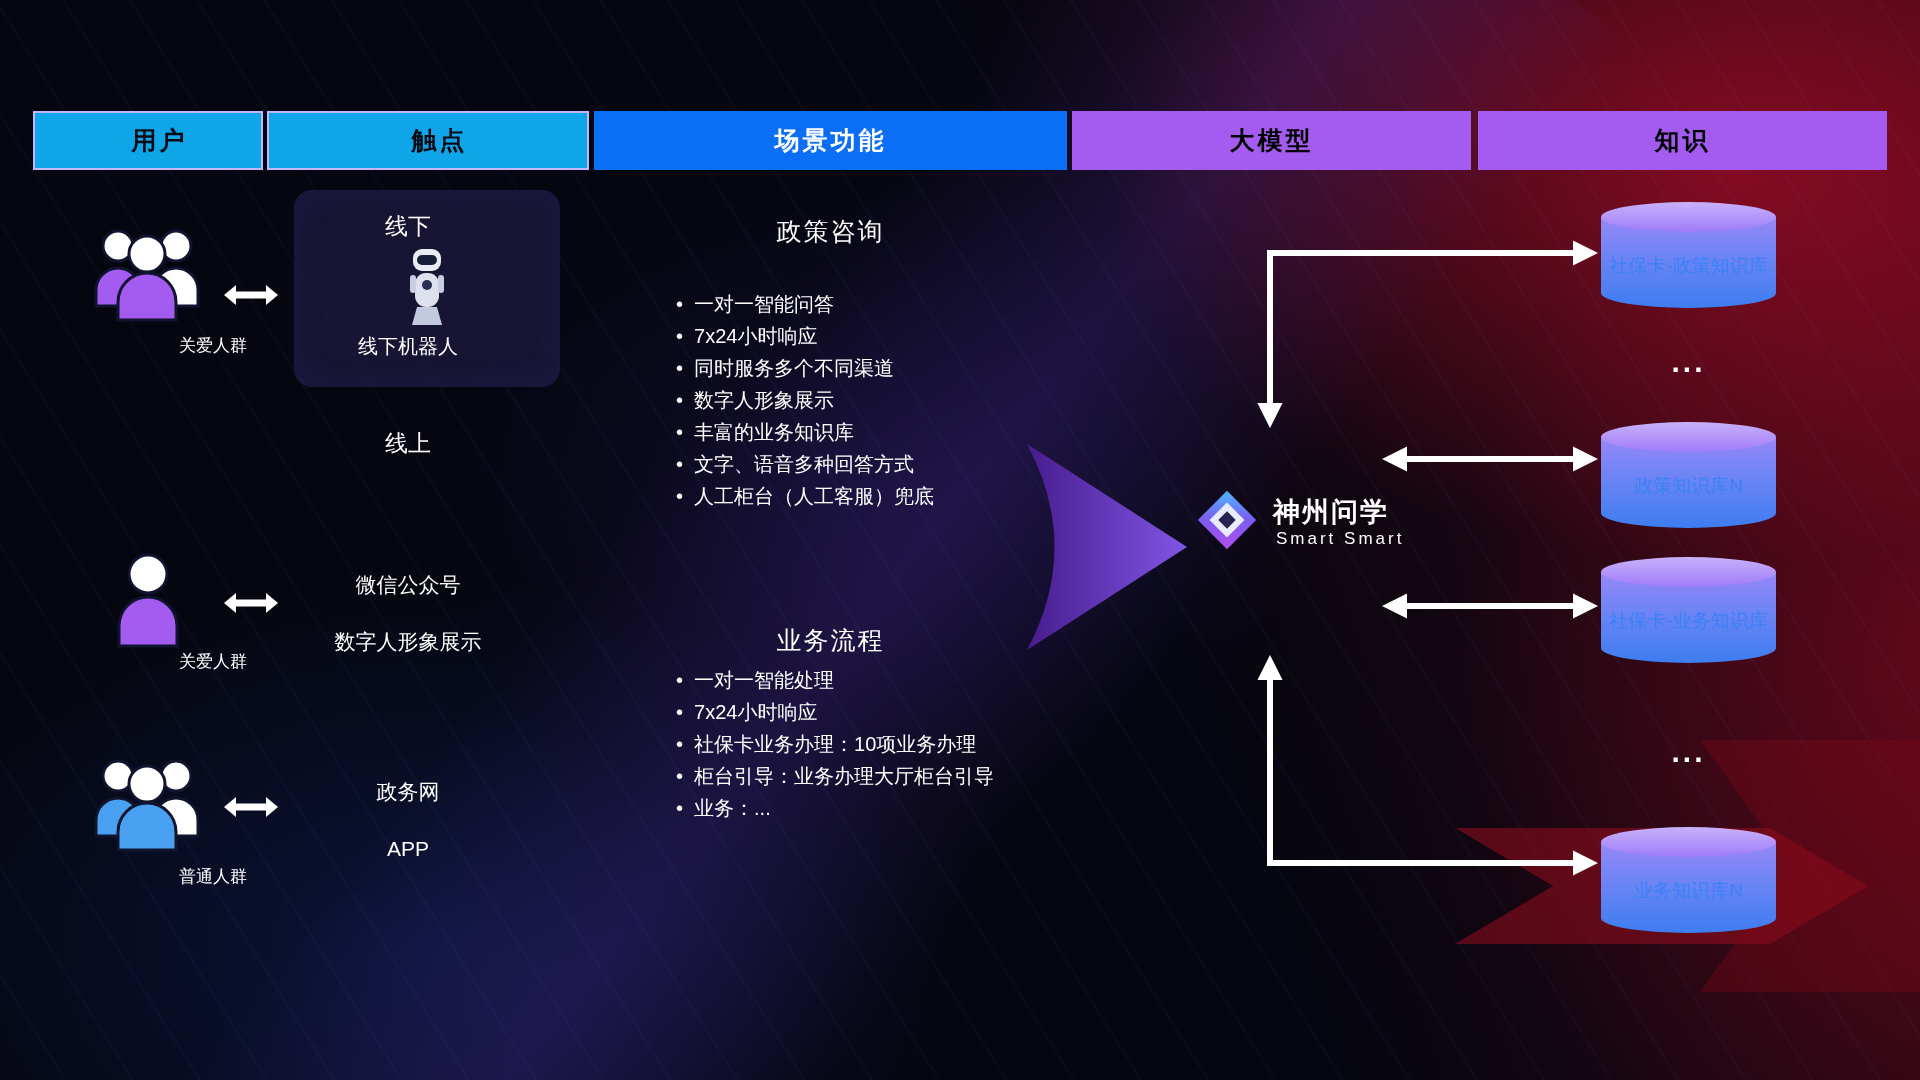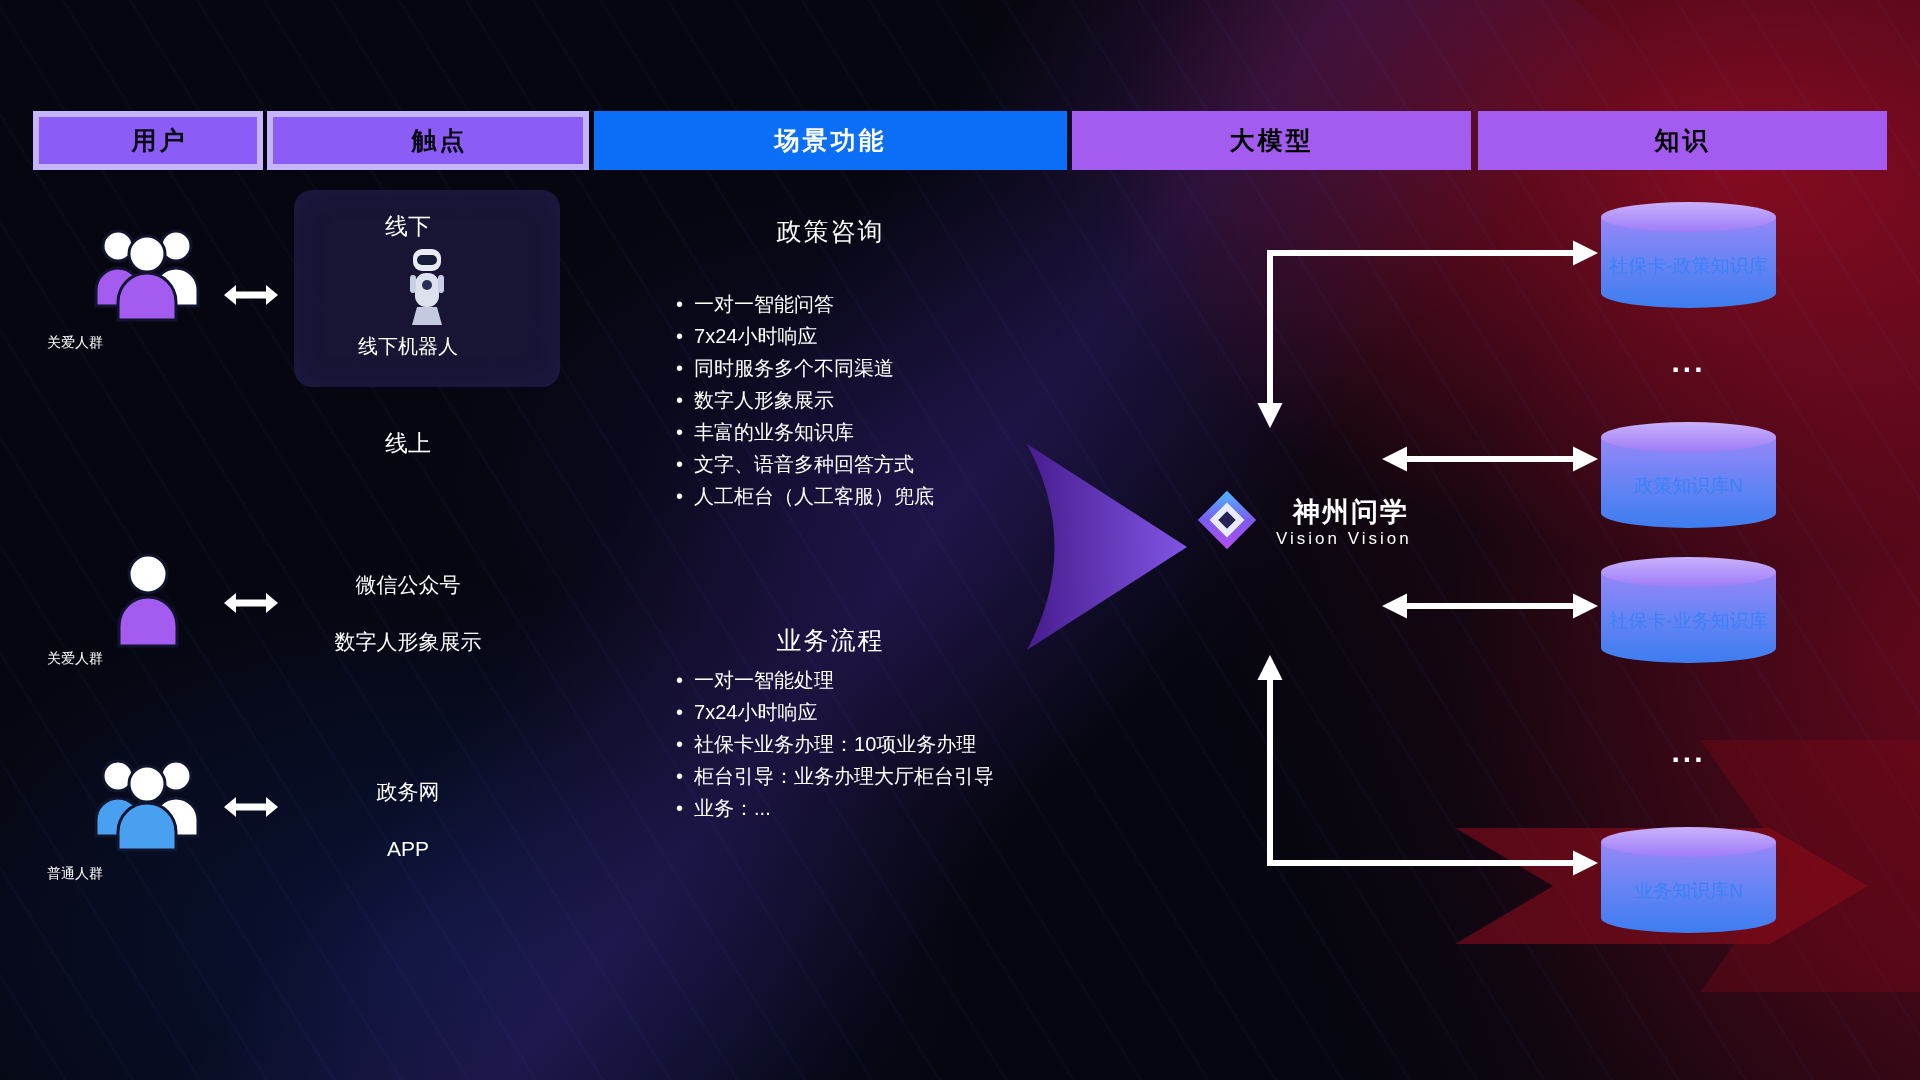--- a/index.html
+++ b/index.html
@@ -33,46 +33,46 @@
     background:linear-gradient(90deg, transparent, rgba(110,60,220,0.20), transparent);
   }
   .bg-chevron { position:absolute; inset:0; z-index:1; pointer-events:none; }
 
   
   .hdr {
     position:absolute; top:111px; height:59px; z-index:3;
     display:flex; align-items:center; justify-content:center;
     font-size:25px; font-weight:bold; letter-spacing:3px;
   }
-  .hdr.white  { background:#8b5cf6; color:#0a0a14; border:6px solid #c4b5fd;padding-left:23px; }
+  .hdr.white  { background:#0ea5e9; color:#0a0a14; border:2px solid #c4b5fd;padding-left:23px; }
   .hdr.blue   { background:#0b6ef6; color:#fff; }
   .hdr.purple { background:#a35bf0; color:#000000; }
 
   
-  .ulabel { position:absolute; z-index:3; text-align:left; font-size:14px; }
+  .ulabel { position:absolute; z-index:3; text-align:right; font-size:17px; }
   .tp-label { position:absolute; z-index:3; left:294px; width:228px; text-align:center; font-size:21px; }
   .tp-title { font-size:23px; }
   .sec-title { position:absolute; z-index:3; left:594px; width:473px; text-align:center; font-size:25px; letter-spacing:2px; }
 
   .icon-wrap { position:absolute; z-index:3; }
 
   
   .off-card {
     position:absolute; z-index:2; left:294px; top:190px; width:266px; height:197px;
     background:rgba(28,26,62,0.78); border-radius:18px;
     box-shadow:0 0 30px rgba(40,40,120,0.25) inset;
   }
 
   
   .bullets { position:absolute; z-index:3; left:676px; list-style:none; }
   .bullets li { font-size:20px; line-height:25px; margin-bottom:7px; white-space:nowrap; }
   .bullets li::before { content:"•"; margin-right:11px; }
 
   
-  .model-name { position:absolute; z-index:3; left:1273px; top:494px; font-size:27px; font-weight:bold; letter-spacing:2px;margin-left:20px; }
+  .model-name { position:absolute; z-index:3; left:1273px; top:494px; font-size:27px; font-weight:bold; letter-spacing:2px; }
   .model-sub  { position:absolute; z-index:3; left:1276px; top:529px; font-size:17px; letter-spacing:3px; }
 
   
   .cyl { position:absolute; z-index:4; width:175px; height:106px; }
   .cyl .c-top {
     position:absolute; left:0; top:0; width:100%; height:30px; border-radius:50%; z-index:2;
     background:linear-gradient(180deg,#c9b1fc,#9e7cf8);
   }
   .cyl .c-body {
     position:absolute; left:0; top:15px; width:100%; height:91px; z-index:1;
@@ -230,21 +230,21 @@
           <stop offset="0.5" stop-color="#7b5cf0"></stop>
           <stop offset="1" stop-color="#b44df0"></stop>
         </linearGradient>
       </defs>
       <rect x="12" y="12" width="40" height="40" transform="rotate(45 32 32)" fill="url(#gem)"></rect>
       <rect x="20" y="20" width="24" height="24" transform="rotate(45 32 32)" fill="#e9ecff"></rect>
       <rect x="26" y="26" width="12" height="12" transform="rotate(45 32 32)" fill="#272250"></rect>
     </svg>
   </div>
   <div class="model-name">神州问学</div>
-  <div class="model-sub">Vision Vision</div>
+  <div class="model-sub">Smart Smart</div>
 
   <div class="cyl" style="left:1601px; top:202px;">
     <div class="c-top"></div>
     <div class="c-body"></div>
     <div class="c-label">社保卡-政策知识库</div>
   </div>
   <div class="dots" style="top:345px;">...</div>
   <div class="cyl" style="left:1601px; top:422px;">
     <div class="c-top"></div>
     <div class="c-body"></div>

